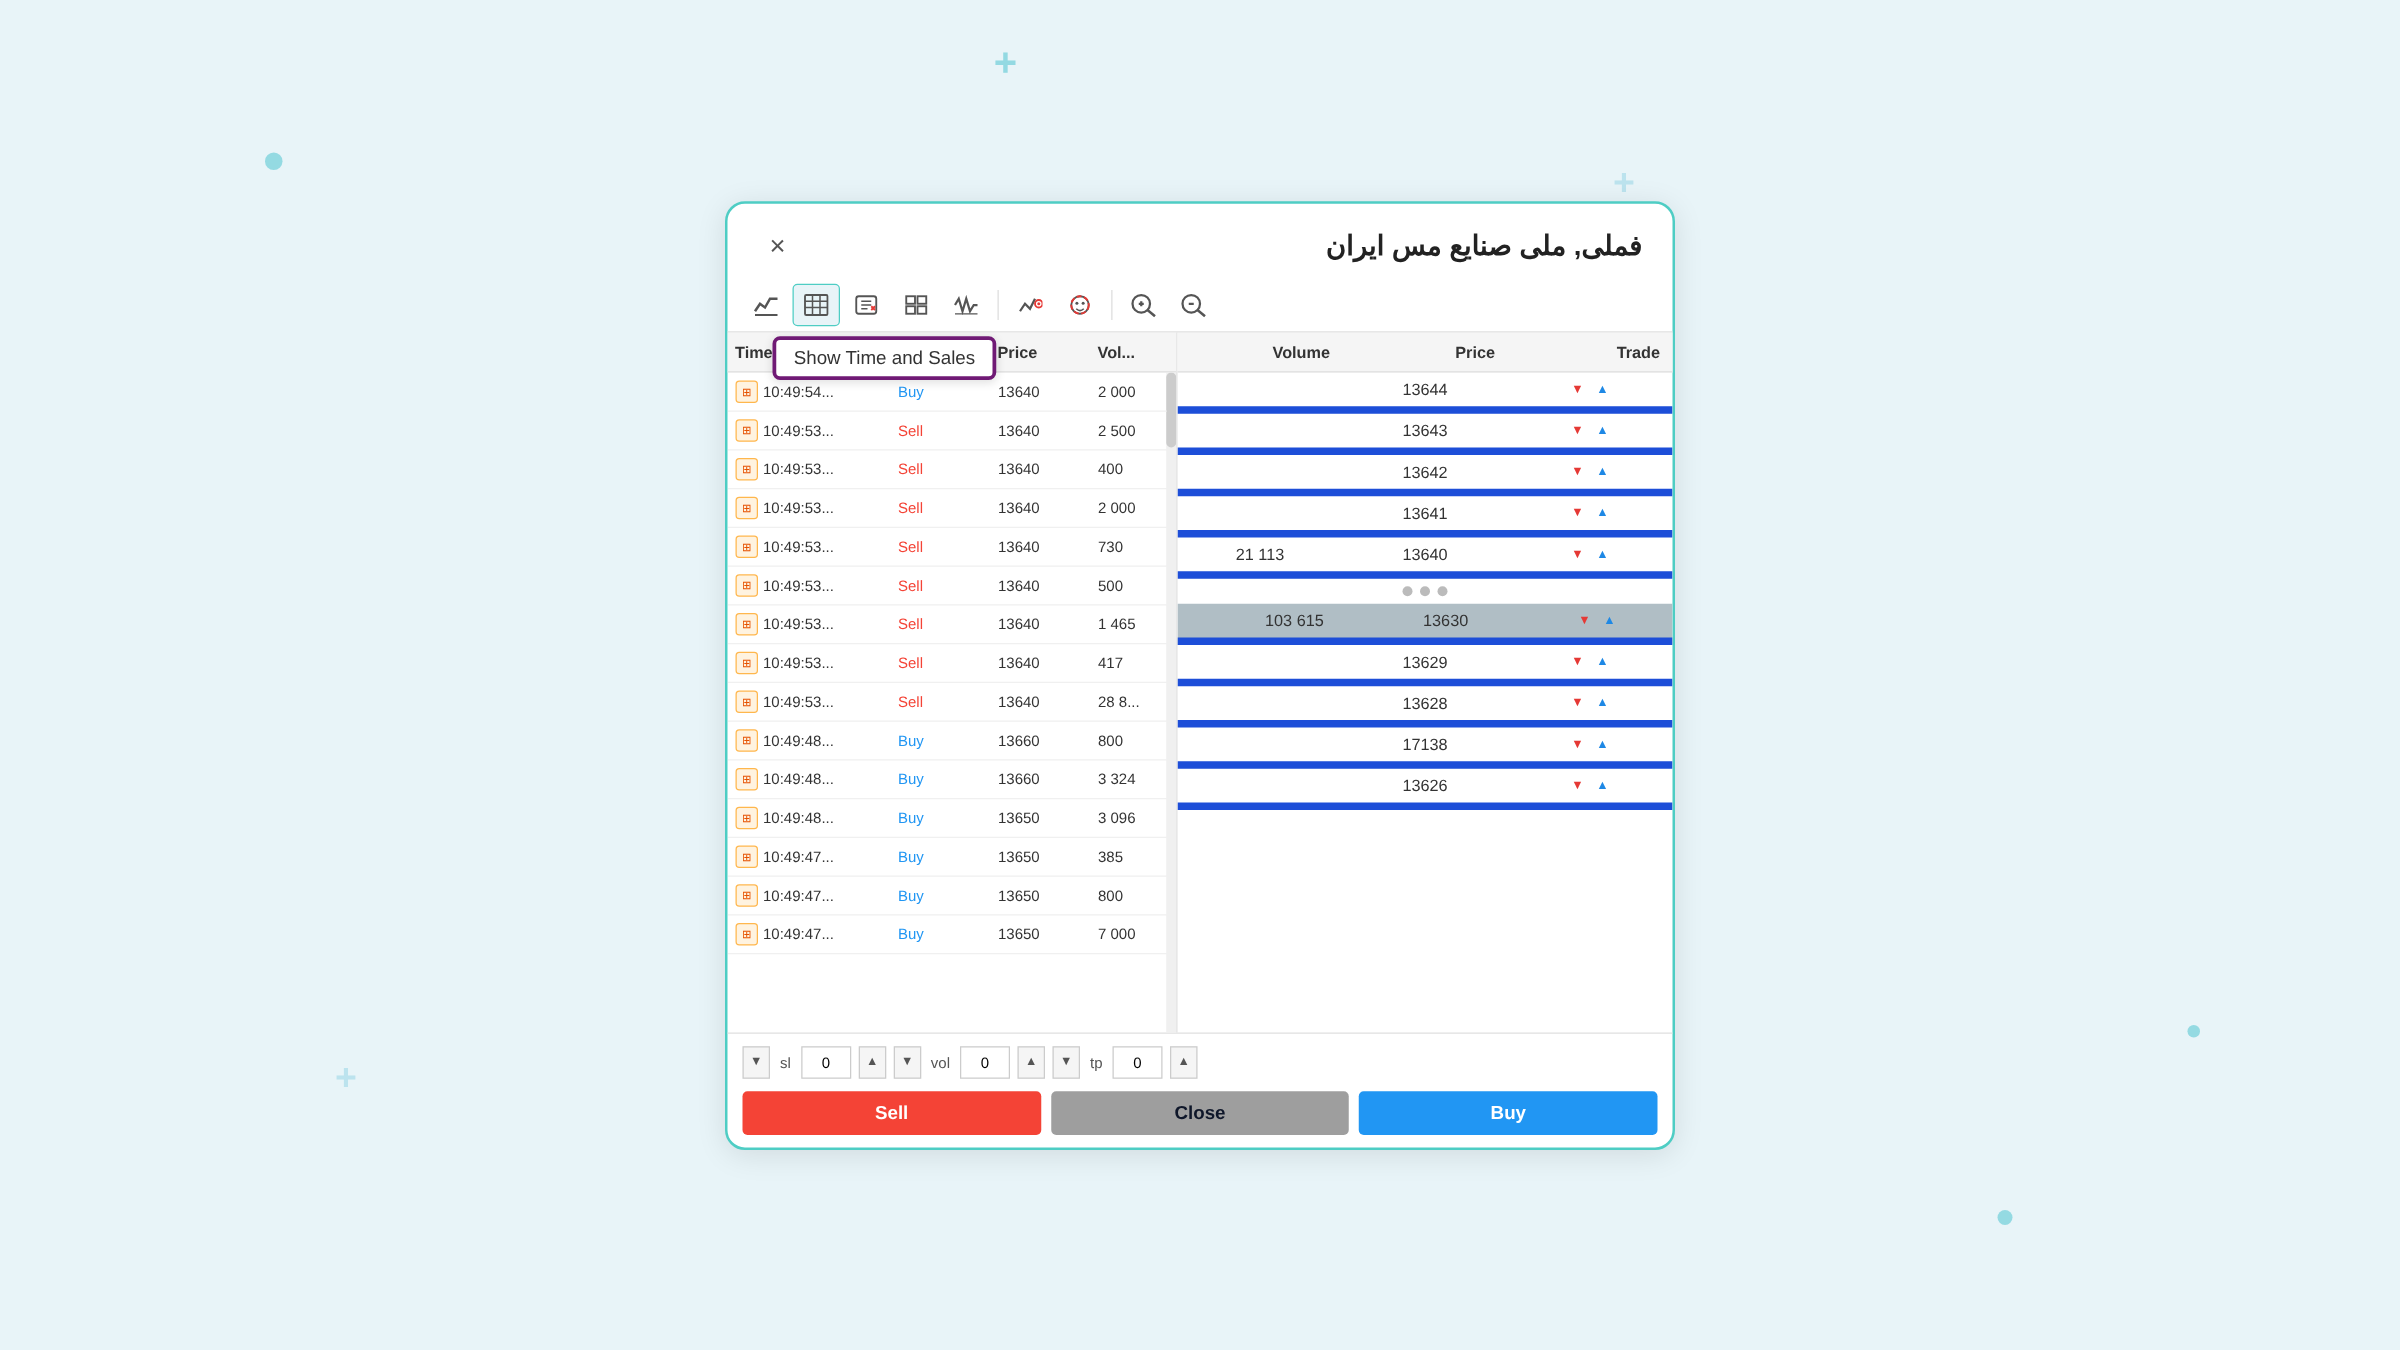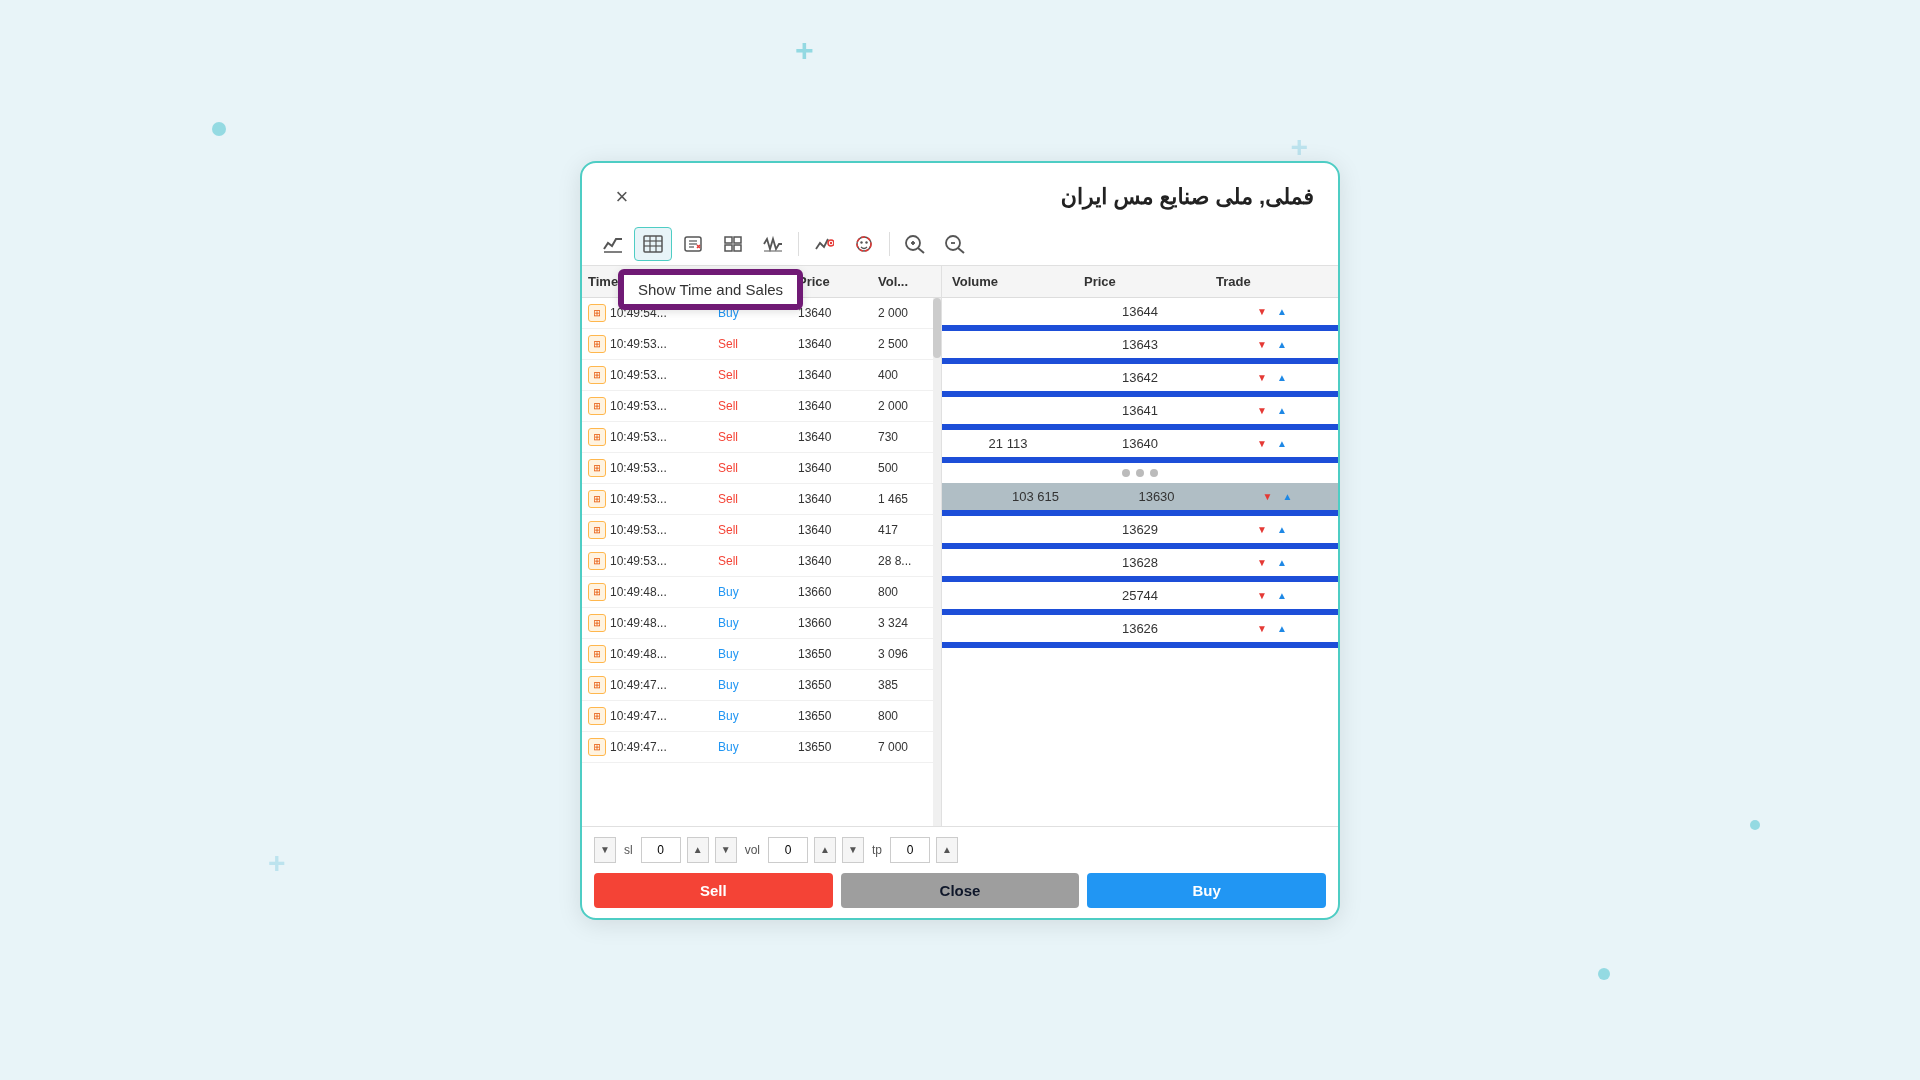--- a/index.html
+++ b/index.html
@@ -91,21 +91,21 @@
       position: relative;
     }
     .toolbar-btn.active { background: #e8f4f8; border: 1px solid #4ecdc4; }
 
     
     .tooltip {
       position: absolute;
       top: 46px;
       left: 36px;
       background: white;
-      border: 6px solid #701a75;
+      border: 3px solid #701a75;
       border-radius: 6px;
       padding: 6px 14px;
       font-size: 15px;
       color: #333;
       white-space: nowrap;
       box-shadow: 0 2px 8px rgba(0,0,0,0.12);
       z-index: 10;
     }
 
     
@@ -188,21 +188,21 @@
       grid-template-columns: 1fr 1fr 1fr;
       background: #f5f5f5;
       border-bottom: 1px solid #ddd;
     }
 
     .order-th {
       padding: 8px 10px;
       font-size: 13px;
       font-weight: bold;
       color: #333;
-      text-align: left;
+      text-align: right;
     }
 
     .order-body {
       flex: 1;
       overflow-y: auto;
     }
 
     .order-row {
       display: grid;
       grid-template-columns: 1fr 1fr 1fr;
@@ -678,21 +678,21 @@
           <div class="order-row">
     <div class="order-td"></div>
     <div class="order-td">13628</div>
     <div class="order-td">
       <button class="arrow-btn arrow-down">▼</button>
       <button class="arrow-btn arrow-up">▲</button>
     </div>
   </div>
           <div class="order-row">
     <div class="order-td"></div>
-    <div class="order-td">25744</div>
+    <div class="order-td">17138</div>
     <div class="order-td">
       <button class="arrow-btn arrow-down">▼</button>
       <button class="arrow-btn arrow-up">▲</button>
     </div>
   </div>
           <div class="order-row">
     <div class="order-td"></div>
     <div class="order-td">13626</div>
     <div class="order-td">
       <button class="arrow-btn arrow-down">▼</button>

